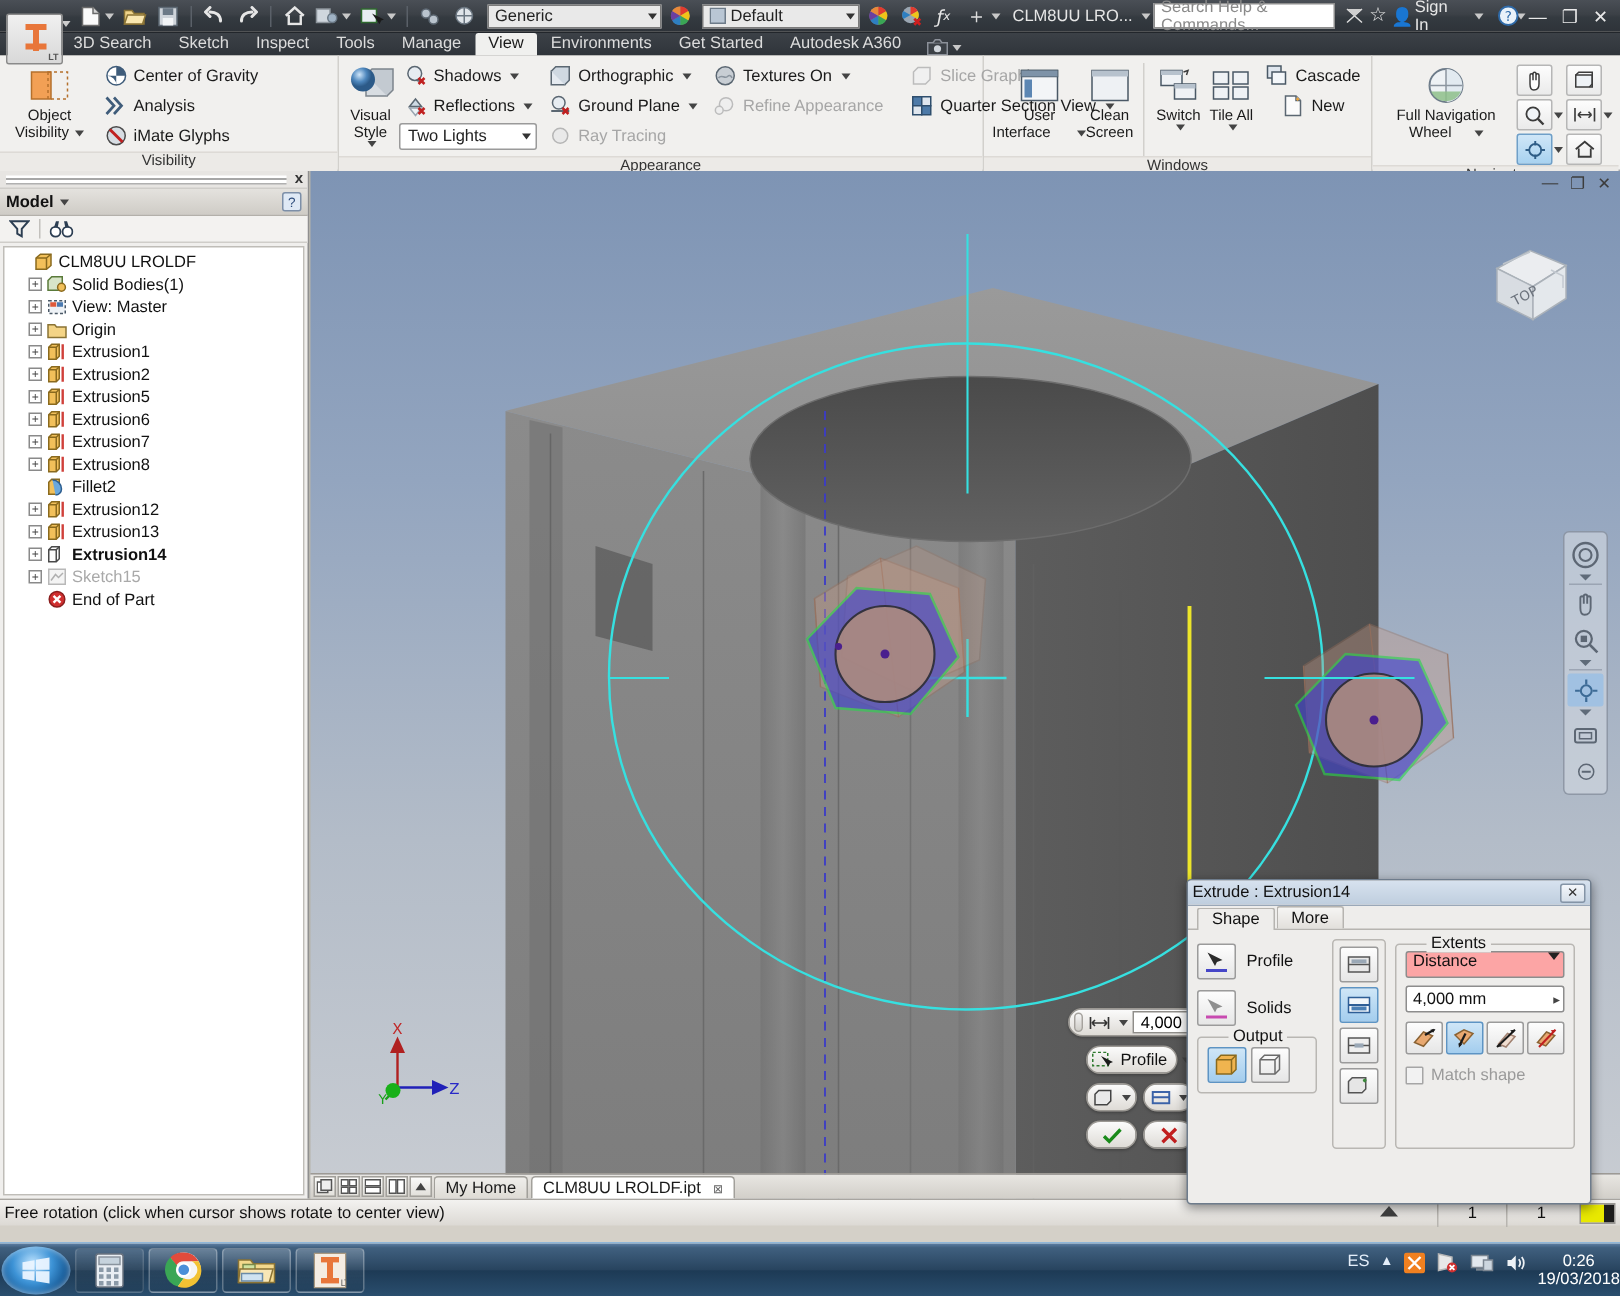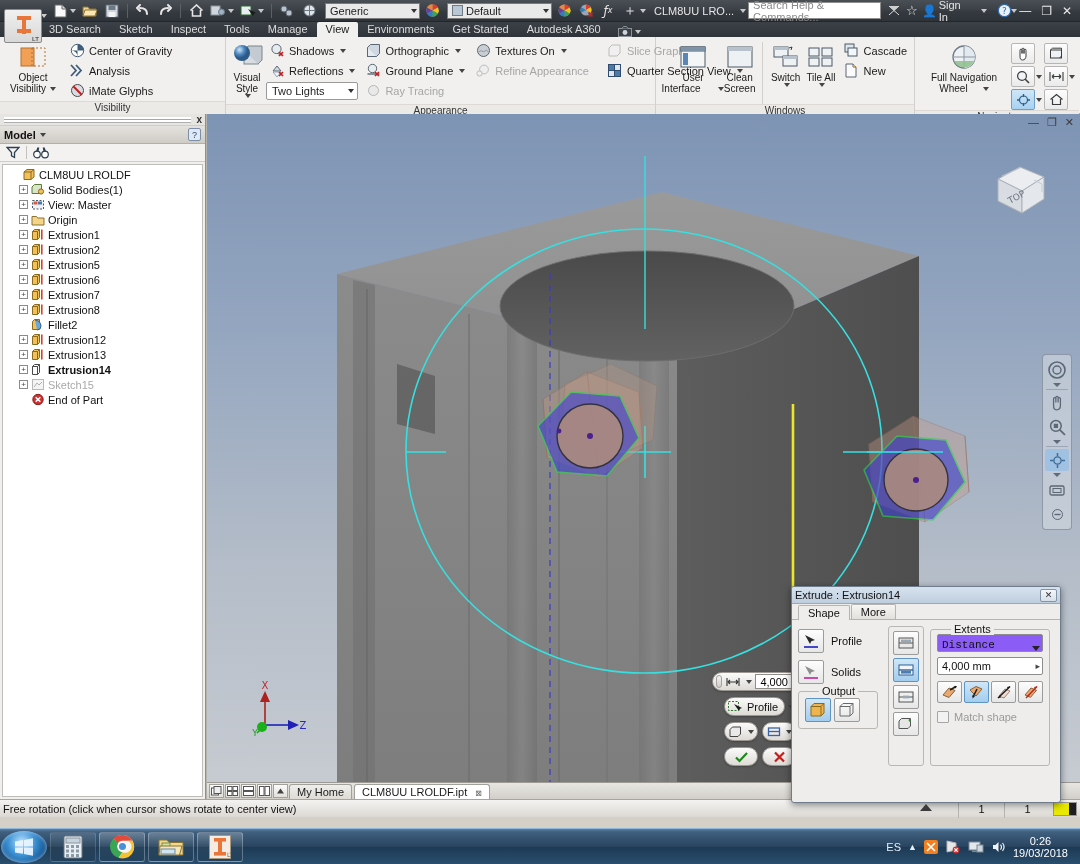--- a/index.html
+++ b/index.html
@@ -201,21 +201,21 @@
     background:radial-gradient(circle at 45% 35%, #bde3ff 0%, #3d93d6 40%, #12538f 75%, #0b3a68 100%);
     display:flex;align-items:center;justify-content:center;
     box-shadow:inset 0 0 4px rgba(255,255,255,.6);
   }
   .tbtn{
     width:46px;height:30px;margin-left:3px;border:1px solid rgba(255,255,255,.28);border-radius:3px;
     background:linear-gradient(to bottom, rgba(255,255,255,.22), rgba(255,255,255,.05) 50%, rgba(0,0,0,.10));
     display:flex;align-items:center;justify-content:center;
   }
   .tbtn.pinned{background:linear-gradient(to bottom, rgba(255,255,255,.10), rgba(0,0,0,.12));border-color:rgba(255,255,255,.14);}
-  .tray{margin-left:auto;display:flex;align-items:center;gap:7px;padding-right:12px;color:#e4eefa;font-size:11px;}
+  .tray{margin-left:auto;display:flex;align-items:flex-start;gap:7px;padding-right:0;color:#e4eefa;font-size:11px;}
   .clock{text-align:center;line-height:12px;font-size:11px;color:#fff;}
 
   
   .dialog{
     position:absolute;left:791px;top:472px;width:270px;height:217px;
     background:#eeedeb;border:1px solid #6e7c8c;border-radius:3px;
     box-shadow:0 2px 7px rgba(0,0,0,.45);z-index:60;
     font-size:11px;color:#111;
   }
   .dlg-title{
@@ -240,22 +240,22 @@
   .gbox{border:1px solid #b9b7b3;border-radius:3px;padding:4px 6px 6px 6px;position:relative;margin-top:6px;}
   .gbox > .lg{position:absolute;top:-7px;left:20px;background:#eeedeb;padding:0 3px;font-size:11px;}
   .midcol{
     border:1px solid #b9b7b3;border-radius:3px;padding:4px;display:flex;flex-direction:column;gap:3px;align-items:center;
   }
   .mbtn{width:26px;height:24px;border:1px solid #9b9b9b;border-radius:2px;background:linear-gradient(#fdfdfd,#e6e6e6);
     display:flex;align-items:center;justify-content:center;}
   .mbtn.sel{background:linear-gradient(#cfe6f7,#a3cdee);border-color:#5d94c4;}
   .extents{width:120px;}
   .dd{
-    width:100%;height:18px;background:#8b5cf6;border:1px solid #8d8d8d;border-radius:2px;
-    display:flex;align-items:flex-end;padding:0 2px 0 4px;margin-bottom:5px;font-family:Liberation Mono, monospace;
+    width:100%;height:18px;background:#fca5a5;border:1px solid #8d8d8d;border-radius:2px;
+    display:flex;align-items:flex-start;padding:0 2px 0 4px;margin-bottom:5px;
   }
   .dd .cbcaret{margin-left:auto;width:0;height:0;border-left:4px solid transparent;border-right:4px solid transparent;border-top:5px solid #222;}
   .valfield{
     width:100%;height:18px;background:#fff;border:1px solid #8d8d8d;border-radius:2px;
     display:flex;align-items:center;padding:0 2px 0 4px;margin-bottom:6px;
   }
   .valfield .arr{margin-left:auto;font-size:9px;color:#444;}
   .dirrow{display:flex;gap:2px;}
   .dirbtn{width:26px;height:22px;border:1px solid #9b9b9b;border-radius:2px;background:linear-gradient(#fdfdfd,#e6e6e6);
     display:flex;align-items:center;justify-content:center;}
@@ -379,21 +379,21 @@
           <circle cx="10" cy="9" r="3" fill="#b9c3cd" stroke="#5e6974"></circle>
         </svg>
     </div>
     <div class="qicon">
       <svg width="15" height="13" viewBox="0 0 15 13">
           <circle cx="7.5" cy="6.5" r="5.5" fill="#dfe4e9" stroke="#6b7681"></circle>
           <path d="M2 6.5h11M7.5 1v11" stroke="#6b7681"></path>
         </svg>
     </div>
 
-    <div class="combo-dark" style="width:95px;margin-left:4px;">
+    <div class="combo-dark" style="width:116px;margin-left:4px;">
       <span>Generic</span>
       <span class="cbcaret"></span>
     </div>
     <div class="qicon">
       <svg width="15" height="15" viewBox="0 0 15 15">
         <circle cx="7.5" cy="7.5" r="6.2" fill="#888"></circle>
         <path d="M7.5 7.5 L7.5 1.3 A6.2 6.2 0 0 1 12.9 4.4 Z" fill="#e23b2e"></path>
         <path d="M7.5 7.5 L12.9 4.4 A6.2 6.2 0 0 1 12.9 10.6 Z" fill="#f0c419"></path>
         <path d="M7.5 7.5 L12.9 10.6 A6.2 6.2 0 0 1 7.5 13.7 Z" fill="#3aa655"></path>
         <path d="M7.5 7.5 L7.5 13.7 A6.2 6.2 0 0 1 2.1 10.6 Z" fill="#2e7fc1"></path>
@@ -717,21 +717,21 @@
               <rect x="3" y="4" width="10" height="8" fill="#eff2f5" stroke="#4a5866"></rect>
               <rect x="16" y="4" width="10" height="8" fill="#eff2f5" stroke="#4a5866"></rect>
               <rect x="3" y="14" width="10" height="8" fill="#eff2f5" stroke="#4a5866"></rect>
               <rect x="16" y="14" width="10" height="8" fill="#eff2f5" stroke="#4a5866"></rect>
             </svg>
         </div>
         <span>Tile All</span>
         <span class="dcaret"></span>
       </div>
 
-      <div class="smallcol" style="margin-left:2px;">
+      <div class="smallcol" style="margin-left:2px;align-items:center;">
         <div class="smallbtn">
           <span class="si">
             <svg width="15" height="15" viewBox="0 0 15 15">
                 <rect x="1" y="1" width="9" height="8" fill="#dfe6ee" stroke="#4a5866"></rect>
                 <rect x="4" y="5" width="9" height="8" fill="#f4f7fa" stroke="#4a5866"></rect>
               </svg>
           </span>
           <span>Cascade</span>
         </div>
         <div class="smallbtn">

